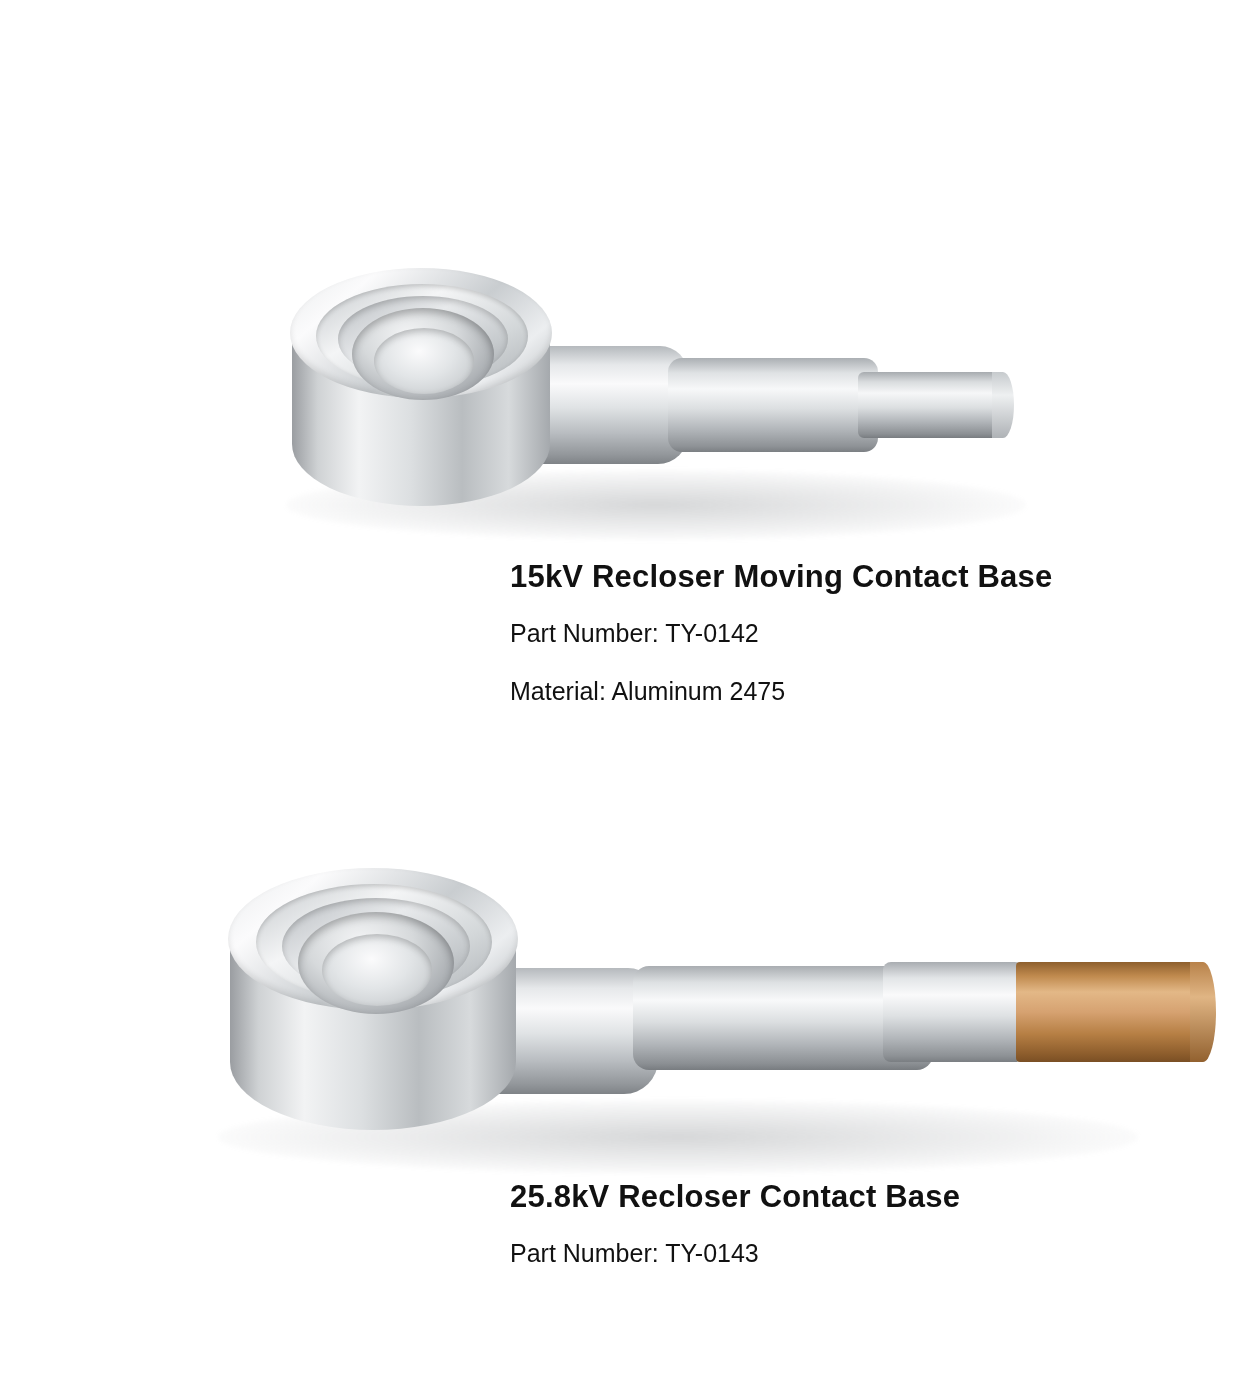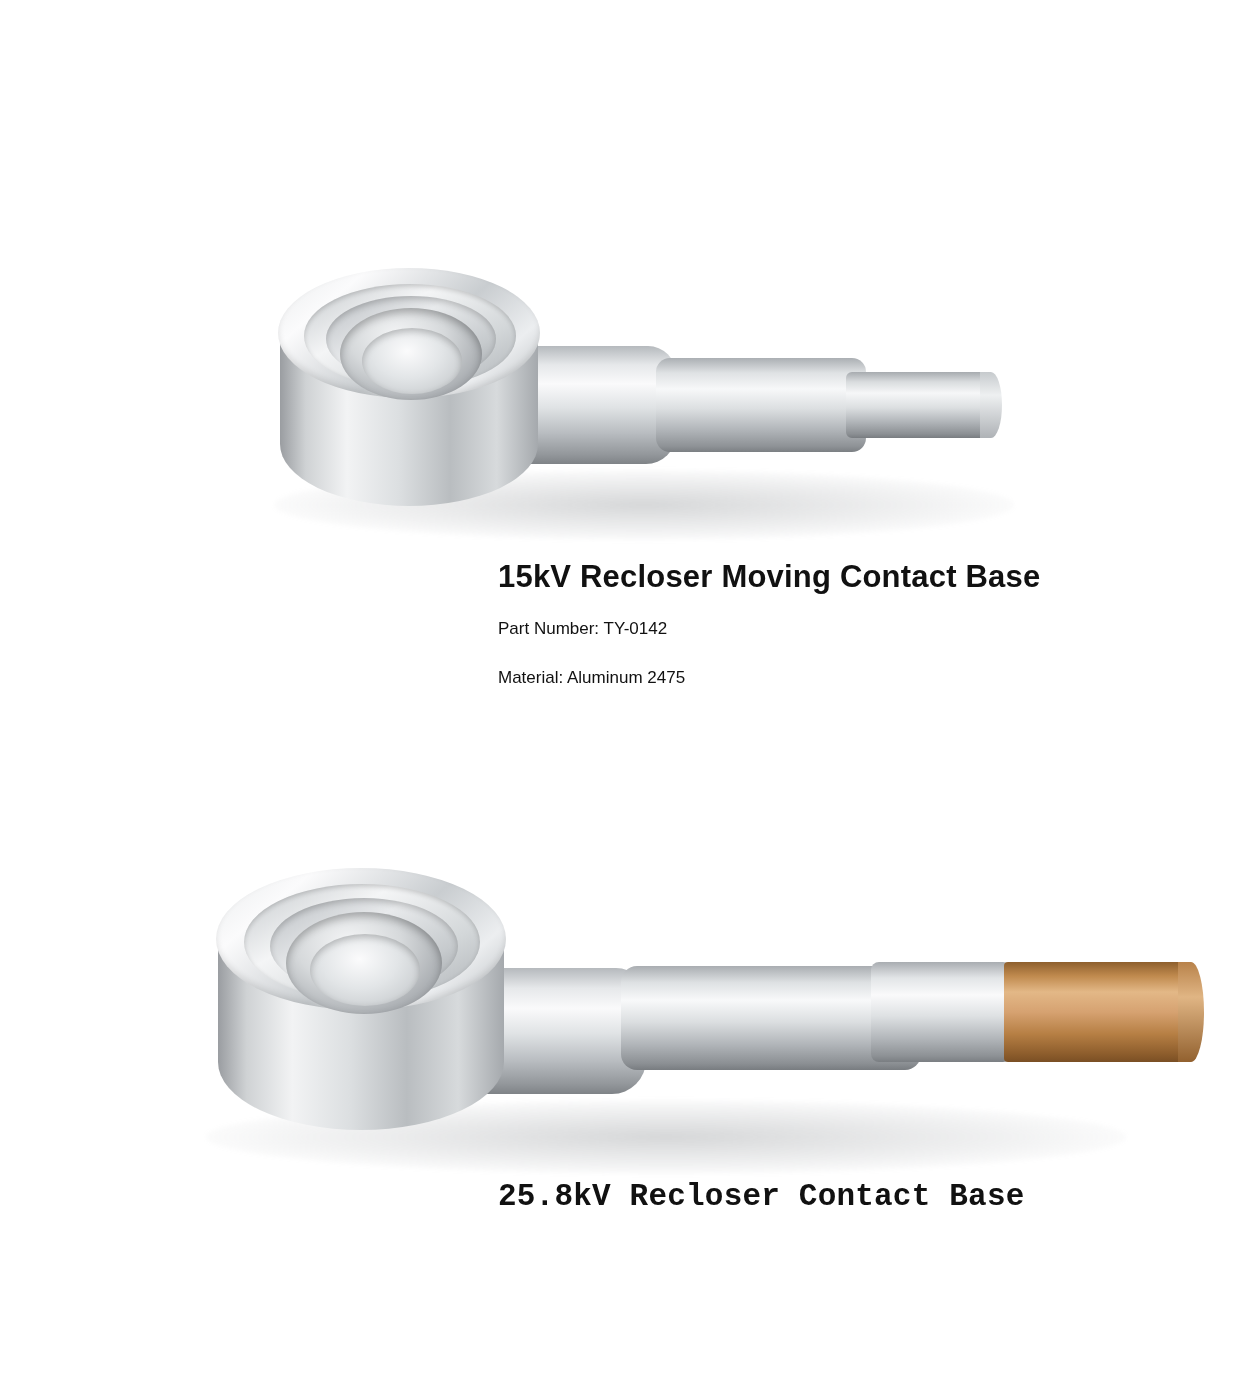--- a/index.html
+++ b/index.html
@@ -11,21 +11,21 @@
     width: 1258px;
     height: 1394px;
     position: relative;
     font-family: "Liberation Sans", sans-serif;
     color: #111111;
     overflow: hidden;
   }
 
   .product-block {
     position: absolute;
-    left: 0;
+    left: 12px;
     width: 1096px;
     padding-left: 46px;
   }
 
   #product-1 { top: 0; }
   #product-2 { top: 620px; }
 
   .figure {
     position: relative;
     width: 1258px;
@@ -36,21 +36,21 @@
     padding-left: 452px;
   }
   .caption .title {
     font-size: 31px;
     font-weight: bold;
     letter-spacing: 0.2px;
     margin: 0 0 26px 0;
     line-height: 1.1;
   }
   .caption .spec {
-    font-size: 17px;
+    font-size: 25px;
     margin: 0 0 30px 0;
     line-height: 1.1;
   }
 
   
   .head {
     position: absolute;
     border-radius: 50% / 26%;
   }
   .head-body {
@@ -200,16 +200,17 @@
       <div class="head-body" style="left:2px; top:62px; width:286px; height:200px;"></div>
       <div class="head-rim" style="left:0px; top:0px; width:290px; height:142px;"></div>
       <div class="ring ring-1" style="left:28px; top:16px; width:236px; height:116px;"></div>
       <div class="ring ring-2" style="left:54px; top:30px; width:188px; height:96px;"></div>
       <div class="bore" style="left:70px; top:44px; width:156px; height:102px;"></div>
       <div class="bore-inner" style="left:94px; top:66px; width:110px; height:72px;"></div>
     </div>
 
   </div>
 
-  <div class="caption" style="padding-left:452px;font-family:Liberation Mono, monospace;">
+  <div class="caption" style="padding-left:452px;">
     <h2 class="title">25.8kV Recloser Contact Base</h2>
+    <p class="spec">Part Number: TY-0143</p>
   </div>
 </div>
 
 </body></html>

